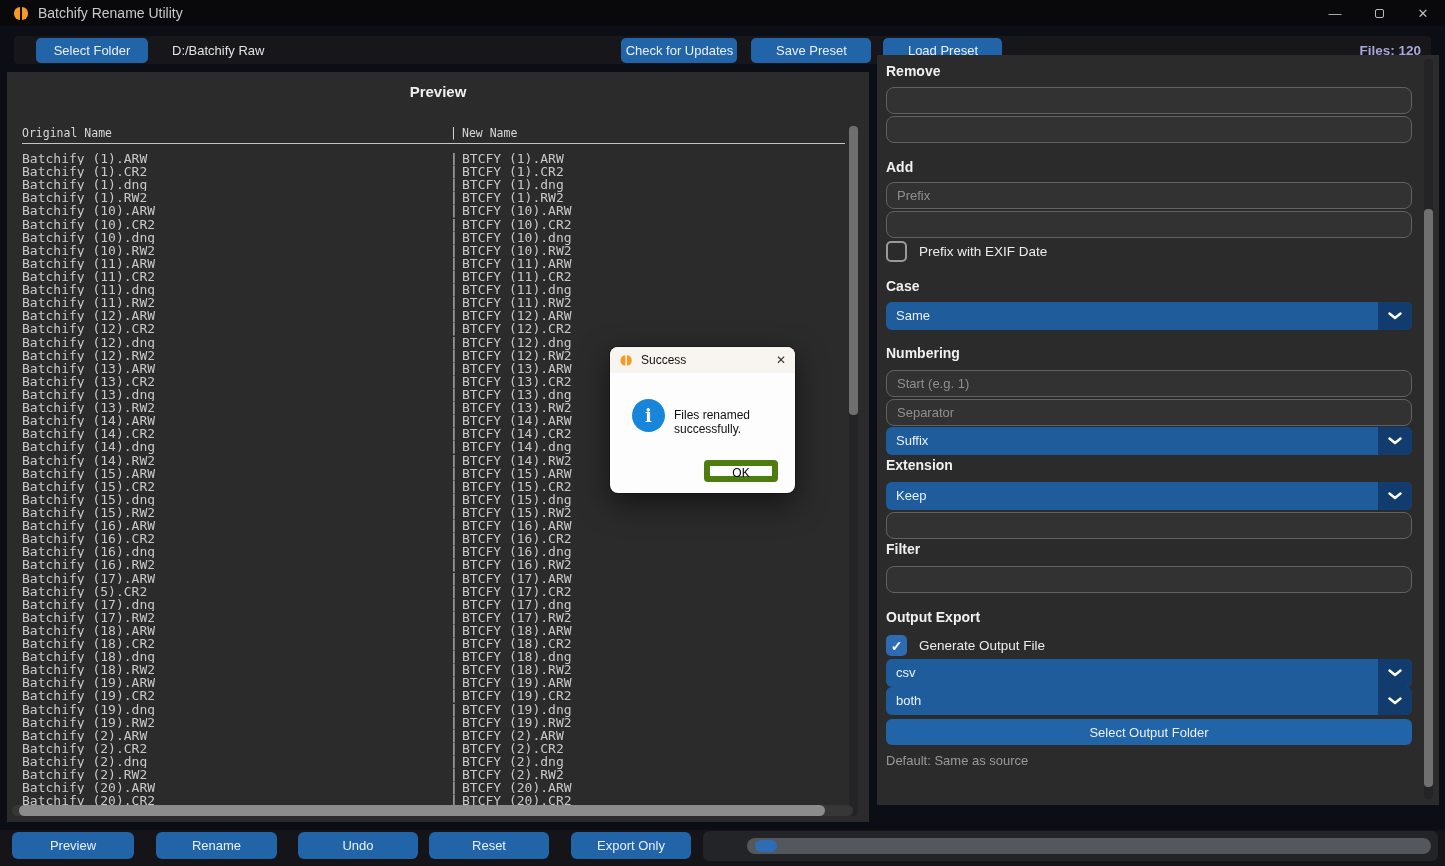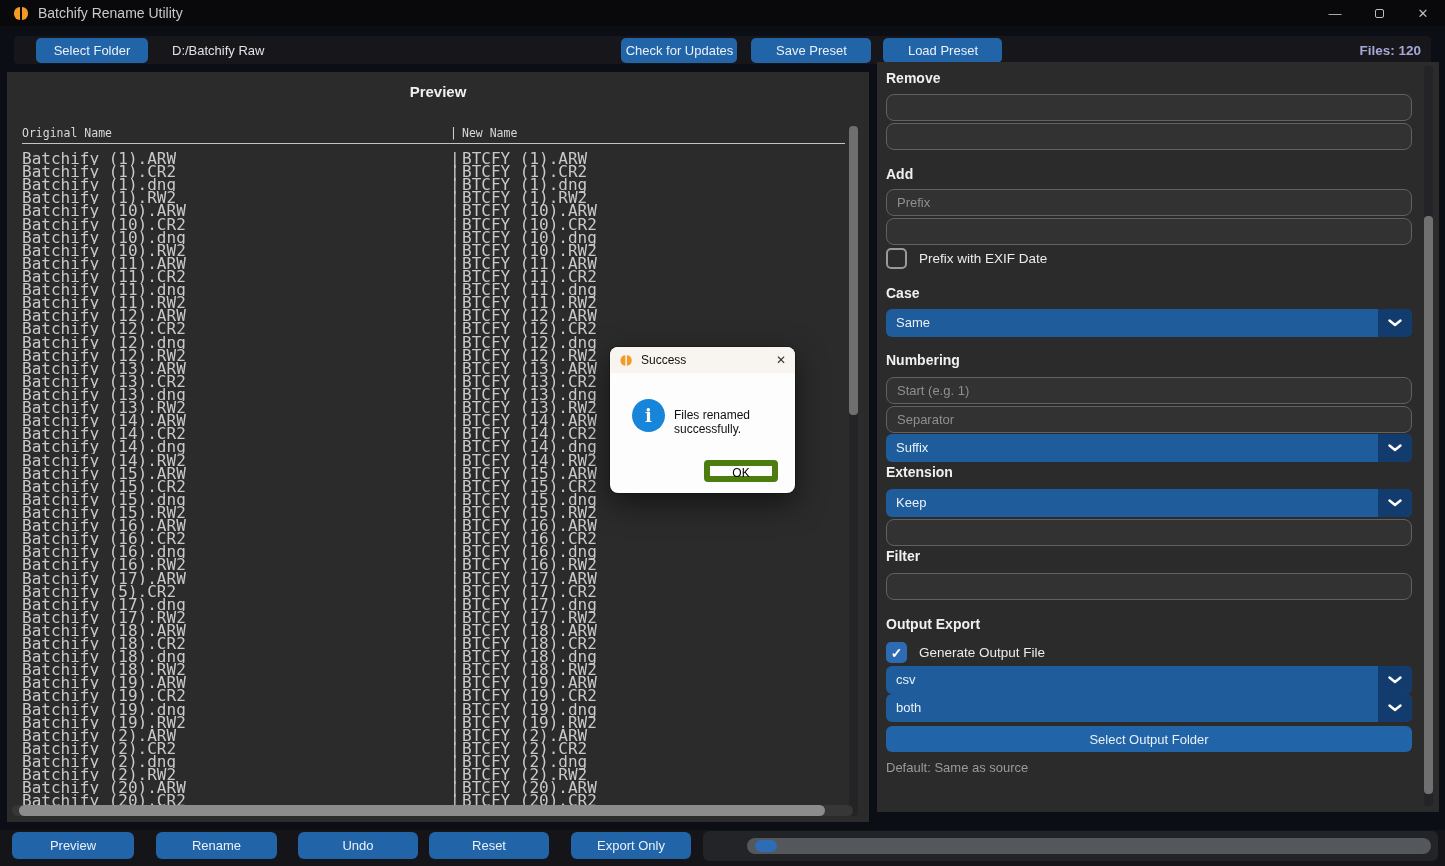--- a/index.html
+++ b/index.html
@@ -39,34 +39,34 @@
   .preview-panel { position:absolute; left:7px; top:72px; width:862px; height:750px;
     background:#2b2b2b; overflow:hidden; }
   .preview-title { text-align:center; padding-top:11px; font-size:15px; font-weight:700; color:#f0f0f0; }
   .mono { font-family:"DejaVu Sans Mono", monospace; }
   .thead { position:absolute; left:15px; top:54px; right:34px; display:flex;
     font-size:11.5px; color:#d8d8d8; }
   .thead .co, .frow .co { width:428px; white-space:nowrap; overflow:hidden; }
   .thead .pipe, .frow .pipe { width:12px; }
   .thead .cn, .frow .cn { white-space:nowrap; }
   .tsep { position:absolute; left:15px; top:71px; width:823px; height:0; border-top:1px solid #c4c4c4; }
-  .rows { position:absolute; left:15px; top:80px; right:22px; font-size:16px; color:#c9c9c9; }
+  .rows { position:absolute; left:15px; top:80px; right:22px; font-size:13px; color:#c9c9c9; }
   .frow { display:flex; height:13.12px; line-height:13.12px; }
 
   .vscroll { position:absolute; right:11px; top:54px; width:9px; height:690px;
     background:#242427; border-radius:4px; }
   .vscroll .thumb { position:absolute; left:0; top:0; width:9px; height:289px;
     background:#6f6f6f; border-radius:4px; }
   .hscroll { position:absolute; left:5px; bottom:6px; width:841px; height:11px;
     background:#373737; border-radius:6px; }
   .hscroll .thumb { position:absolute; left:7px; top:0; width:806px; height:11px;
     background:#8c8c8c; border-radius:6px; }
 
   
-  .side-panel { position:absolute; left:877px; top:62px; width:562px; height:750px;
+  .side-panel { position:absolute; left:877px; top:55px; width:562px; height:750px;
     background:#2b2b2b; padding:8px 27px 0 9px; }
   .side-panel h3 { font-size:14px; line-height:17px; font-weight:700; color:#f0f0f0; }
   .inp { display:block; width:100%; height:27px; background:#323232; border:1.5px solid #616161;
     border-radius:8px; padding:0 10px; color:#dddddd; font-size:13px; outline:none;
     font-family:"Liberation Sans", sans-serif; }
   .inp::placeholder { color:#8f8f8f; opacity:1; }
   .select { position:relative; height:28px; background:#1e5c9b; border-radius:6px; }
   .select .val { display:block; line-height:28px; padding-left:10px; font-size:13px; color:#eaf1f9; }
   .select .chev { position:absolute; right:0; top:0; width:34px; height:28px; background:#113c6d;
     border-radius:0 6px 6px 0; display:flex; align-items:center; justify-content:center; }

